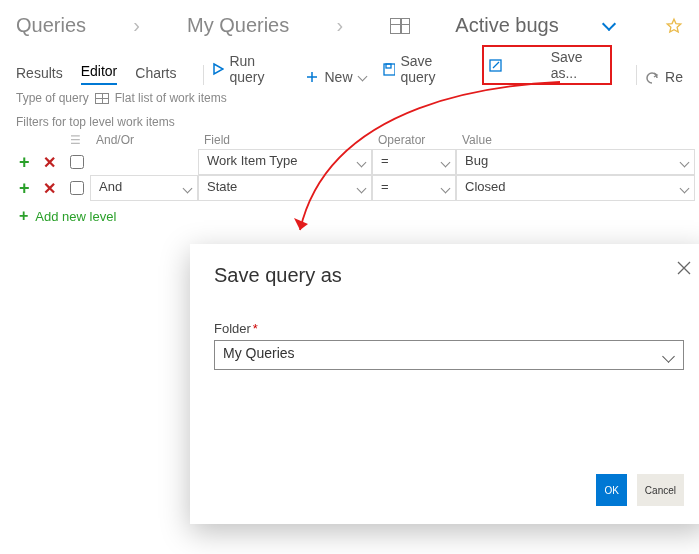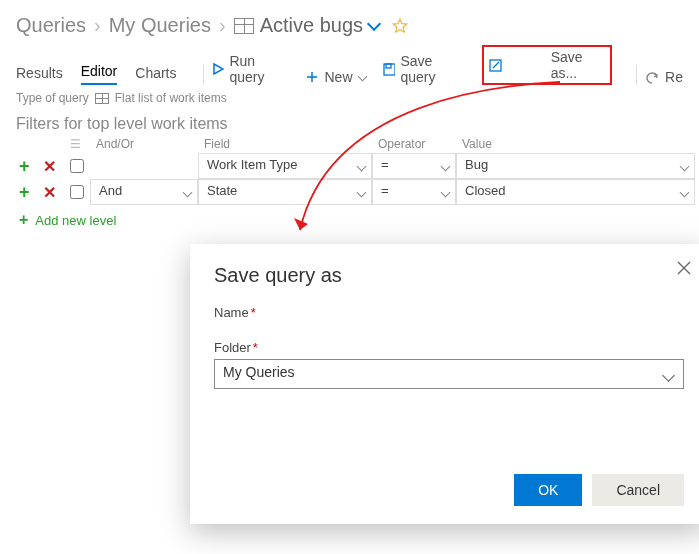--- a/index.html
+++ b/index.html
@@ -12,20 +12,21 @@
     height:554px;
     background:#fff;
     position:relative;
     overflow:hidden;
   }
   .breadcrumb {
     display:flex; align-items:center;
     padding:14px 16px 8px 16px;
     font-size:20px;
     color:#888;
+    justify-content:space-between;
   }
   .breadcrumb .sep { margin:0 8px; color:#bbb; }
   .bc-icon { width:20px; height:16px; margin-right:6px; display:inline-block;
     border:1.5px solid #888; position:relative;}
   .bc-icon::before,.bc-icon::after { content:""; position:absolute; background:#888;}
   .bc-icon::before { left:0;top:5px;width:100%;height:1.5px;}
   .bc-icon::after  { left:9px;top:0;width:1.5px;height:100%;}
   .chev-down-sm {
     width:10px;height:10px;display:inline-block;
     border-right:2px solid #0078d4;border-bottom:2px solid #0078d4;
@@ -61,21 +62,21 @@
     font-size:12px;
     color:#888;
     display:flex; align-items:center;
   }
   .mini-icon{width:14px;height:11px;display:inline-block;border:1.2px solid #888;position:relative;margin-right:6px;margin-left:6px;}
   .mini-icon::before{content:"";position:absolute;left:0;top:4px;width:100%;height:1.2px;background:#888;}
   .mini-icon::after {content:"";position:absolute;left:6px;top:0;width:1.2px;height:100%;background:#888;}
 
   .filters-head {
     padding:6px 16px 2px 16px;
-    font-size:16px;
+    font-size:12px;
     color:#888;
   }
   table.filters {
     border-collapse:collapse;
     width:calc(100% - 20px);
     margin-left:16px;
     font-size:13px;
   }
   table.filters th {
     font-weight:normal;
@@ -127,21 +128,21 @@
   .fld { border:1px solid #888; height:30px; padding:4px 8px; font-size:14px;
     width:100%; color:#333;}
   .fld-folder{ position:relative;}
   .fld-folder .dd{
     position:absolute; right:10px; top:11px;
     width:9px;height:9px;
     border-right:1.5px solid #555;border-bottom:1.5px solid #555;
     transform:rotate(45deg);
   }
   .btnrow { position:absolute; right:24px; bottom:18px; display:flex;}
-  .btn { height:32px; padding:0 24px; font-size:14px; border:none; cursor:pointer;}
+  .btn { height:32px; padding:0 8px; font-size:10px; border:none; cursor:pointer;}
   .btn-primary{ background:#0078d4;color:#fff; margin-right:10px;}
   .btn-default{ background:#eceae4;color:#333;}
 
   
   svg.annot { position:absolute; left:0; top:0; pointer-events:none;}
 </style>
 </head>
 <body>
 
 <div class="breadcrumb">
@@ -269,23 +270,20 @@
 </div>
 
 <div class="dialog">
   <h2>Save query as</h2>
   <div class="close-x">
     <svg width="16" height="16">
         <path d="M2 2l12 12M14 2L2 14" stroke="#666" stroke-width="1.3"></path>
       </svg>
   </div>
 
-  <div class="fld-label">
-    <span>Name</span><span class="req">*</span>
-  </div>
 
   <div style="height:16px"></div>
   <div class="fld-label">
     <span>Folder</span><span class="req">*</span>
   </div>
   <div class="fld fld-folder">
     <span>My Queries</span>
     <span class="dd"></span>
   </div>
 

